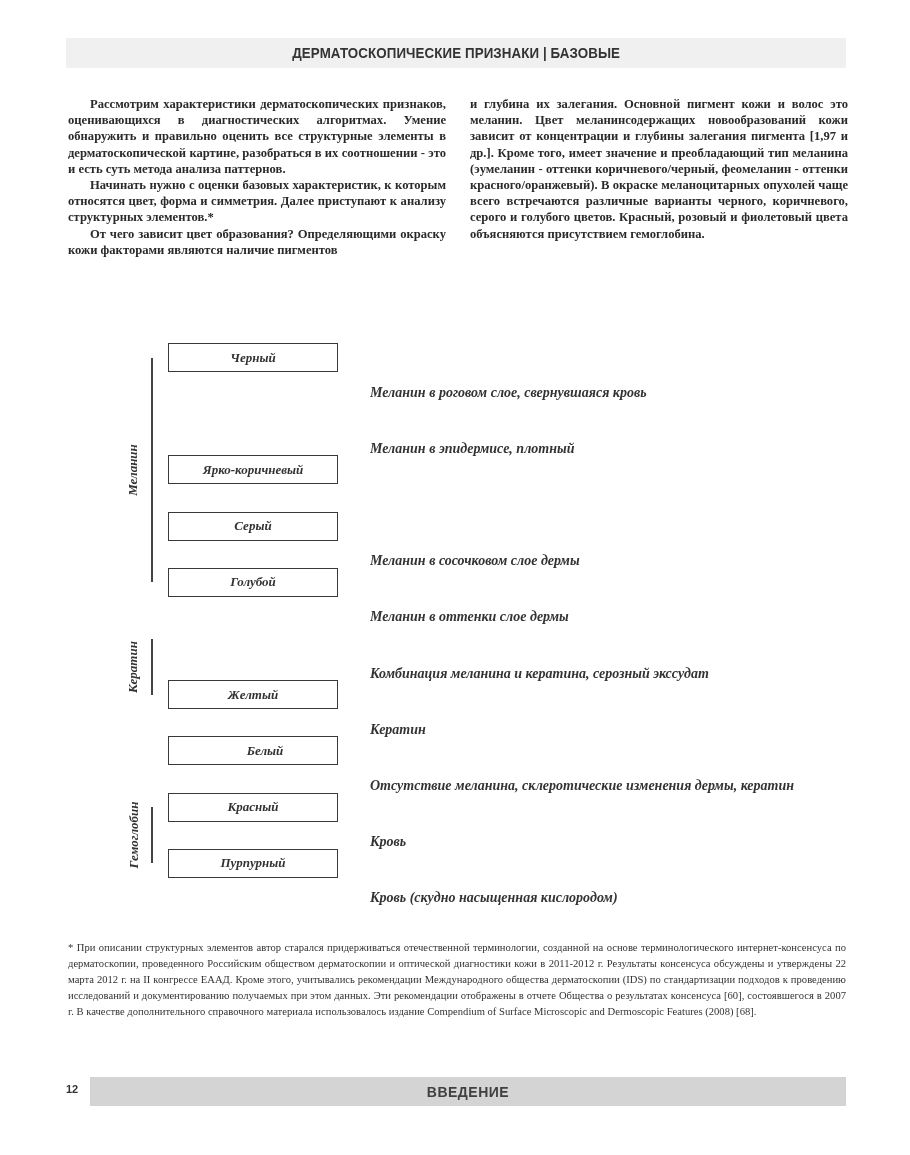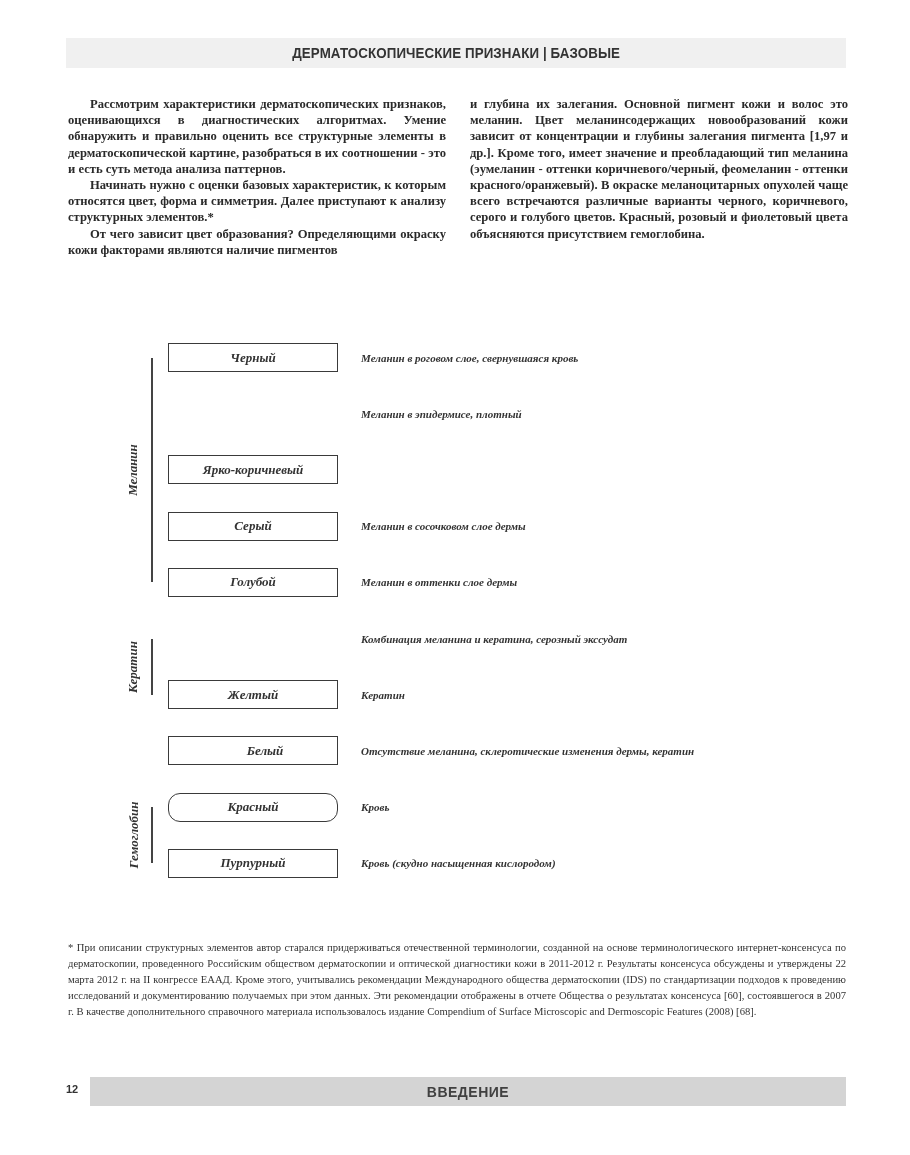--- a/index.html
+++ b/index.html
@@ -24,23 +24,23 @@
 
   .diagram { position: absolute; left: 0; top: 0; width: 836px; height: 1155px; }
   .color-box {
     position: absolute; left: 168px; width: 170px; height: 29px;
     border: 1.5px solid #3a3a3a; box-sizing: border-box;
     display: flex; align-items: center; justify-content: center;
     font-family: "Liberation Serif", serif; font-style: italic; font-weight: bold;
     font-size: 13px; color: #333;
   }
   .color-desc {
-    position: absolute; left: 361px; height: 29px; display: flex; align-items: center;
+    position: absolute; left: 370px; height: 29px; display: flex; align-items: center;
     font-family: "Liberation Serif", serif; font-style: italic; font-weight: bold;
-    font-size: 11px; color: #333; white-space: nowrap;
+    font-size: 14px; color: #333; white-space: nowrap; margin-top: 35px;
   }
   .group-line { position: absolute; left: 151px; width: 1.5px; background: #444; }
   .group-label {
     position: absolute; font-family: "Liberation Serif", serif; font-style: italic;
     font-weight: bold; font-size: 13px; color: #333; white-space: nowrap;
     transform: rotate(-90deg); transform-origin: center center;
   }
 
   .footnote {
     position: absolute; left: 68px; top: 940px; width: 778px;
@@ -84,21 +84,21 @@
     <div class="color-box" style="top: 455.4px;">Ярко-коричневый</div>
     <div class="color-box" style="top: 511.6px;">Серый</div>
     <div class="color-desc" style="top: 511.6px;">Меланин в сосочковом слое дермы</div>
     <div class="color-box" style="top: 567.8px;">Голубой</div>
     <div class="color-desc" style="top: 567.8px;">Меланин в оттенки слое дермы</div>
     <div class="color-desc" style="top: 624px;">Комбинация меланина и кератина, серозный экссудат</div>
     <div class="color-box" style="top: 680.2px;">Желтый</div>
     <div class="color-desc" style="top: 680.2px;">Кератин</div>
     <div class="color-box" style="top: 736.4px; padding-left: 24px;">Белый</div>
     <div class="color-desc" style="top: 736.4px;">Отсутствие меланина, склеротические изменения дермы, кератин</div>
-    <div class="color-box" style="top: 792.6px; border-radius: 12px;">Красный</div>
+    <div class="color-box" style="top: 792.6px;">Красный</div>
     <div class="color-desc" style="top: 792.6px;">Кровь</div>
     <div class="color-box" style="top: 848.8px;">Пурпурный</div>
     <div class="color-desc" style="top: 848.8px;">Кровь (скудно насыщенная кислородом)</div>
     <div class="group-line" style="top: 357.5px; height: 224.8px;"></div>
     <div class="group-label" style="left: 107px; top: 461.9px;">Меланин</div>
     <div class="group-line" style="top: 638.5px; height: 56.2px;"></div>
     <div class="group-label" style="left: 107px; top: 658.6px;">Кератин</div>
     <div class="group-line" style="top: 807.1px; height: 56.2px;"></div>
     <div class="group-label" style="left: 99.5px; top: 827.2px;">Гемоглобин</div>
   </div>

